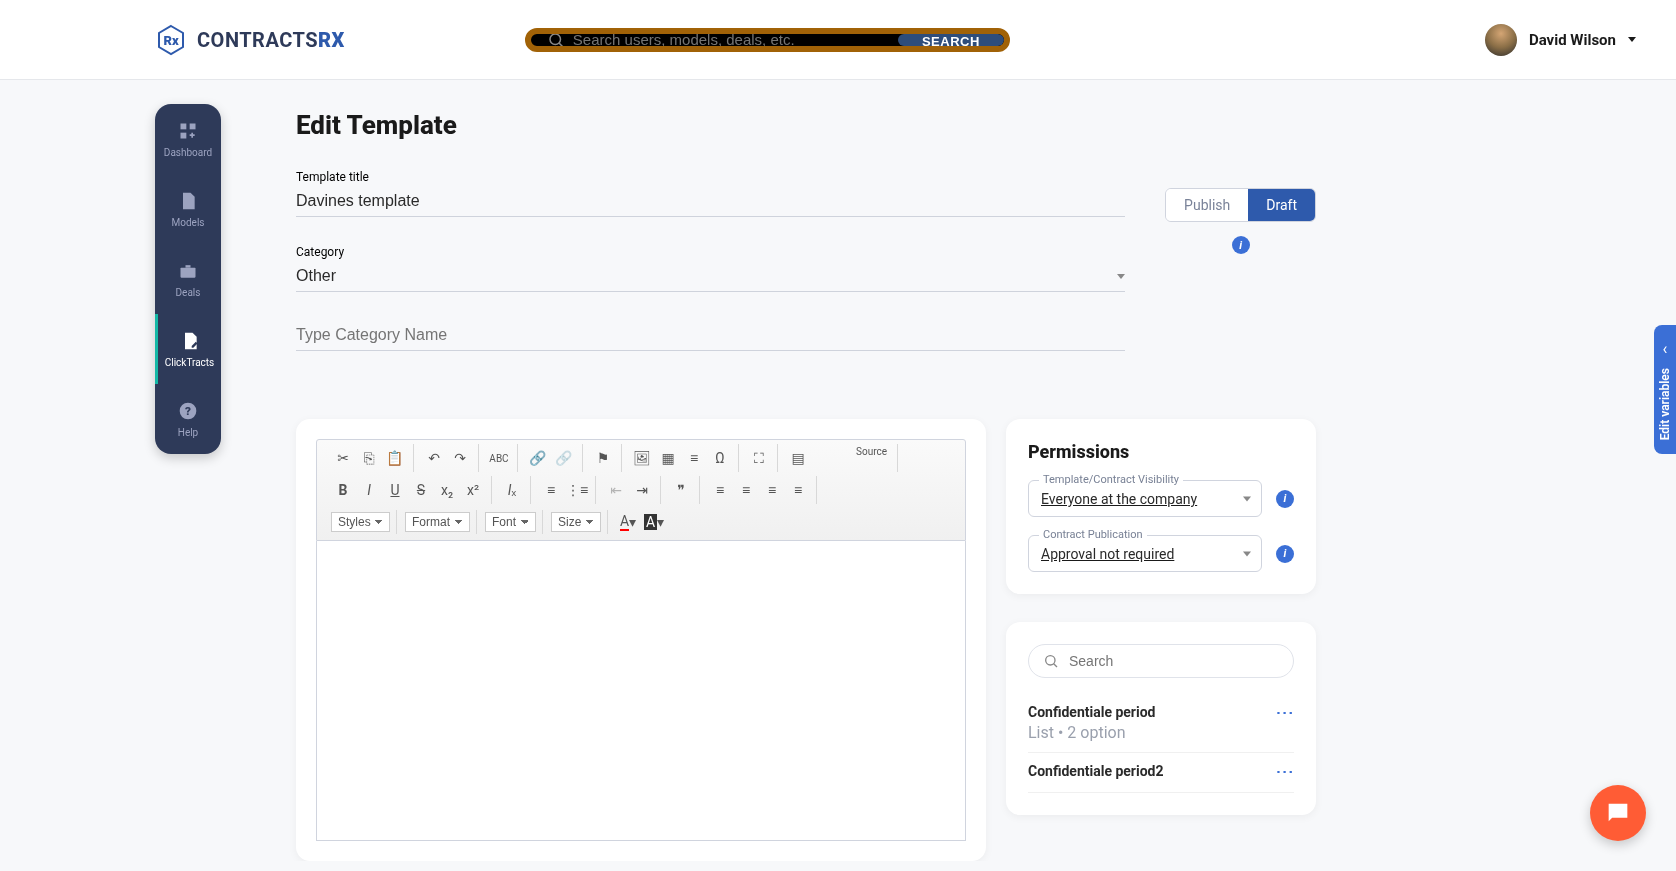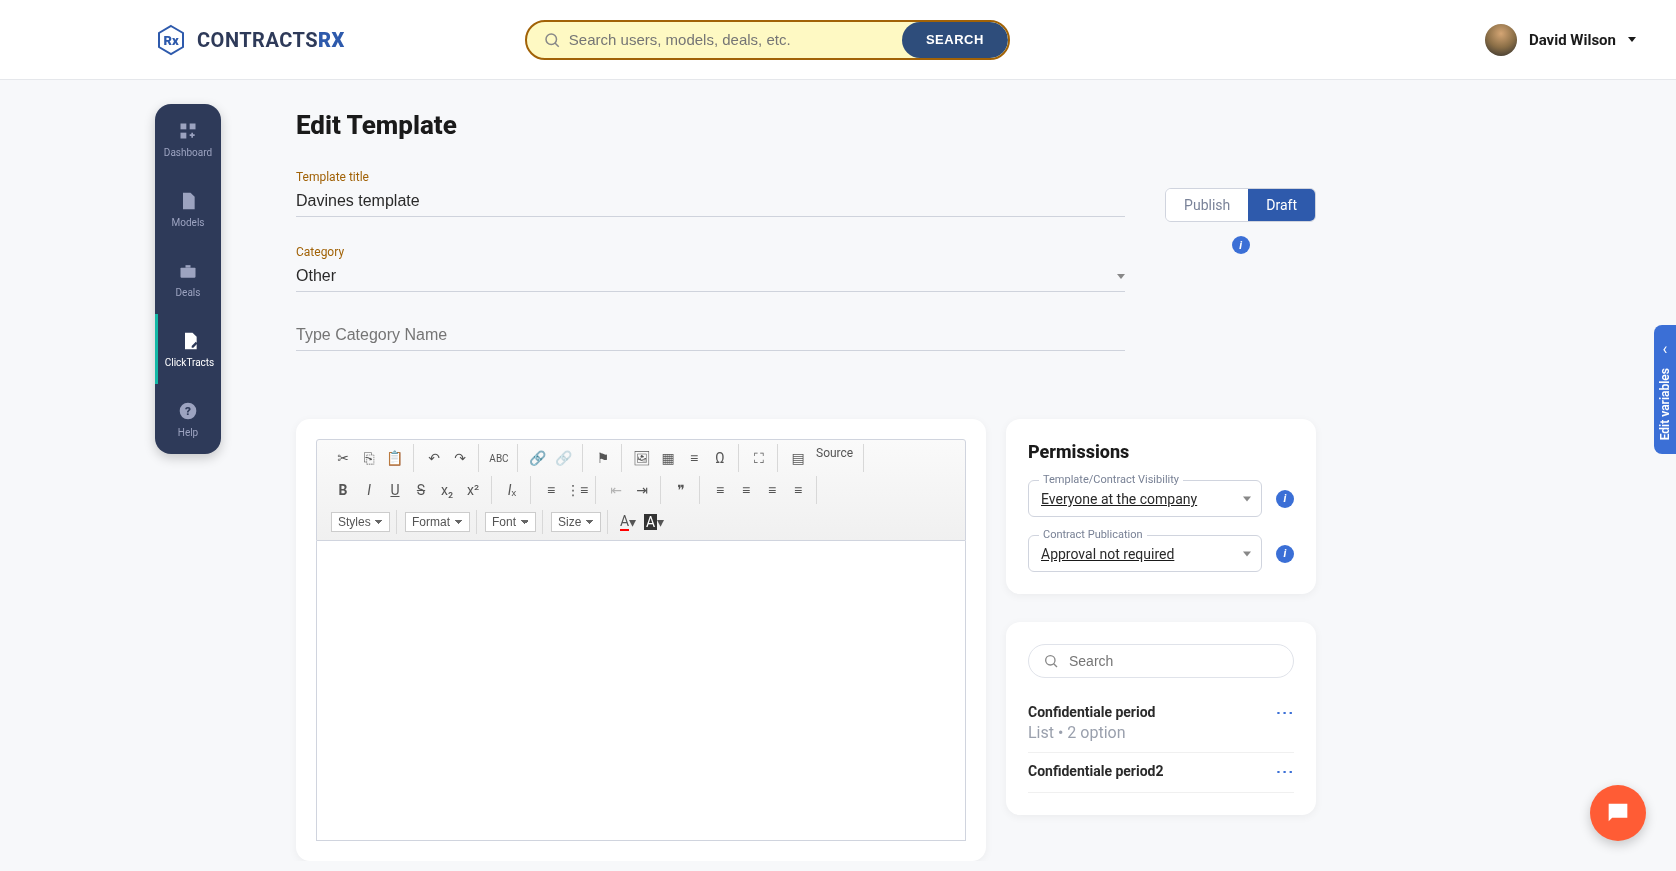--- a/index.html
+++ b/index.html
@@ -5,21 +5,21 @@
     * { margin: 0; padding: 0; box-sizing: border-box; }
     body { font-family: -apple-system, BlinkMacSystemFont, 'Segoe UI', Roboto, Arial, sans-serif; background: #f7f8fa; color: #1a1a1a; }
     
     
     .header { height: 80px; background: #fff; border-bottom: 1px solid #e5e7eb; display: flex; align-items: center; padding: 0 40px 0 155px; gap: 180px; }
     .logo-wrap { display: flex; align-items: center; gap: 10px; }
     .logo-hex { width: 32px; height: 32px; }
     .logo-text { font-size: 20px; font-weight: 700; color: #2e3a59; letter-spacing: 0.5px; }
     .logo-text .rx { color: #2e5aac; font-weight: 900; }
     
-    .search-wrap { display: flex; align-items: center; background: #fef9c3; border: 2px solid #a16207; border-radius: 24px; height: 40px; flex: 0 0 485px; overflow: hidden; }
+    .search-wrap { display: flex; align-items: center; background: #000000; border: 6px solid #a16207; border-radius: 24px; height: 24px; flex: 0 0 485px; overflow: hidden; }
     .search-input { flex: 1; border: none; outline: none; padding: 0 12px 0 8px; font-size: 15px; color: #888; background: transparent; }
     .search-btn { background: #2e4d7b; color: #fff; border: none; height: 100%; padding: 0 24px; font-weight: 700; font-size: 13px; letter-spacing: 0.5px; cursor: pointer; border-radius: 24px; }
     .search-icon-svg { width:18px; height:18px; stroke:#888; margin-left:16px; }
     
     .user-wrap { margin-left: auto; display: flex; align-items: center; gap: 12px; cursor: pointer; }
     .avatar { width: 32px; height: 32px; border-radius: 50%; background: radial-gradient(circle at 50% 30%, #d4a574 0%, #8b6f47 50%, #2a2a2a 100%); }
     .user-name { font-weight: 700; font-size: 15px; color: #1a1a1a; }
     
     
     .sidebar { position: fixed; left: 155px; top: 104px; width: 66px; background: #2e3a59; border-radius: 16px; display: flex; flex-direction: column; z-index: 10; box-shadow: 0 4px 12px rgba(0,0,0,0.2); }
@@ -33,21 +33,21 @@
     .page-header { display: flex; align-items: center; justify-content: space-between; margin-bottom: 30px; gap: 27px; }
     .page-title { font-size: 26px; font-weight: 800; color: #1a1a1a; }
     .header-actions { display: flex; gap: 12px; }
     .btn-outline { background: #fff; border: 1px solid #c5cad6; border-radius: 22px; padding: 10px 22px; font-size: 13px; font-weight: 700; color: #8a919e; cursor: pointer; }
     .btn-primary { background: #2e5aac; color: #fff; border: none; border-radius: 22px; padding: 10px 30px; font-size: 13px; font-weight: 700; cursor: pointer; }
     
     .form-row { display: flex; gap: 40px; align-items: flex-start; }
     .form-left { flex: 1; }
     
     .form-group { margin-bottom: 28px; }
-    .form-label { font-size: 12px; color: #a16207; margin-bottom: 2px; display: block; }
+    .form-label { font-size: 12px; color: #000000; margin-bottom: 2px; display: block; }
     .form-input { width: 100%; border: none; border-bottom: 1px solid #cfd3dc; background: transparent; font-size: 16px; padding: 6px 0; outline: none; color: #2a2a2a; }
     .form-select-wrap { display: flex; align-items: center; border-bottom: 1px solid #cfd3dc; }
     .form-select-wrap .form-input { border: none; flex: 1; }
     
     .toggle-wrap { display: flex; align-items: center; gap: 14px; }
     .toggle { display: flex; border: 1px solid #d0d4de; border-radius: 6px; overflow: hidden; }
     .toggle-opt { padding: 8px 18px; font-size: 14px; color: #7a8399; background: #fff; cursor: pointer; }
     .toggle-opt.active { background: #2e5aac; color: #fff; }
     .info-dot { width: 18px; height: 18px; border-radius: 50%; background: #3b6fd6; color: #fff; display: inline-flex; align-items: center; justify-content: center; font-size: 11px; font-weight: 700; font-style: italic; cursor: pointer; }
     
@@ -215,21 +215,21 @@
           <span class="tb-btn">🖼</span>
           <span class="tb-btn">▦</span>
           <span class="tb-btn">≡</span>
           <span class="tb-btn">Ω</span>
         </div>
         <div class="tb-group">
           <span class="tb-btn">⛶</span>
         </div>
         <div class="tb-group">
           <span class="tb-btn">▤</span>
-          <span style="font-size:12px;color:#555;padding:0 4px;">Source</span>
+          <span style="font-size:10px;color:#555;padding:0 4px;margin-left:40px;">Source</span>
         </div>
         <div style="flex-basis:100%;height:0;"></div>
         <div class="tb-group">
           <span class="tb-btn">
               <b>B</b>
             </span>
           <span class="tb-btn">
               <i>I</i>
             </span>
           <span class="tb-btn">

